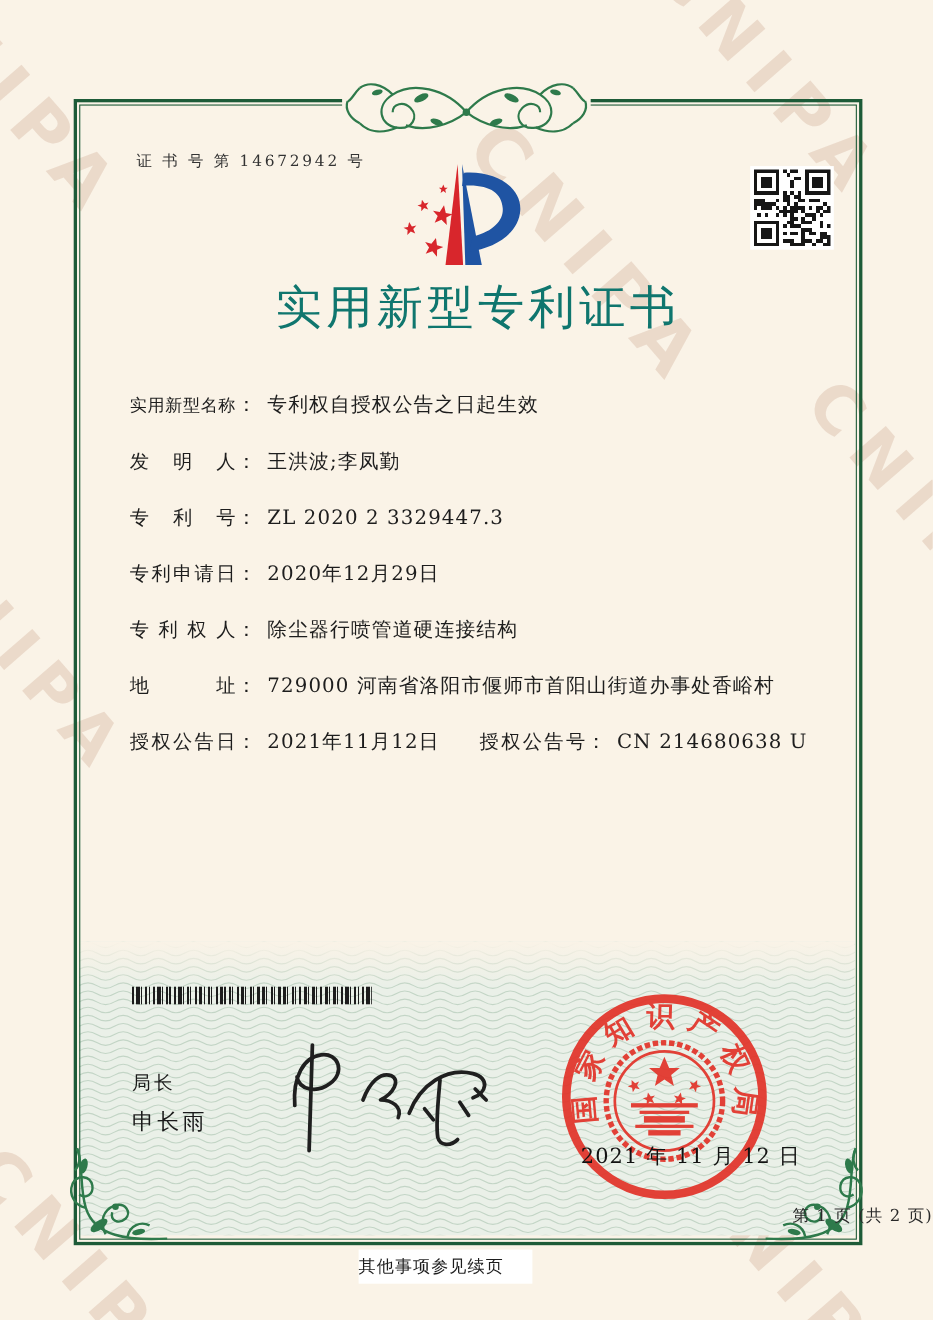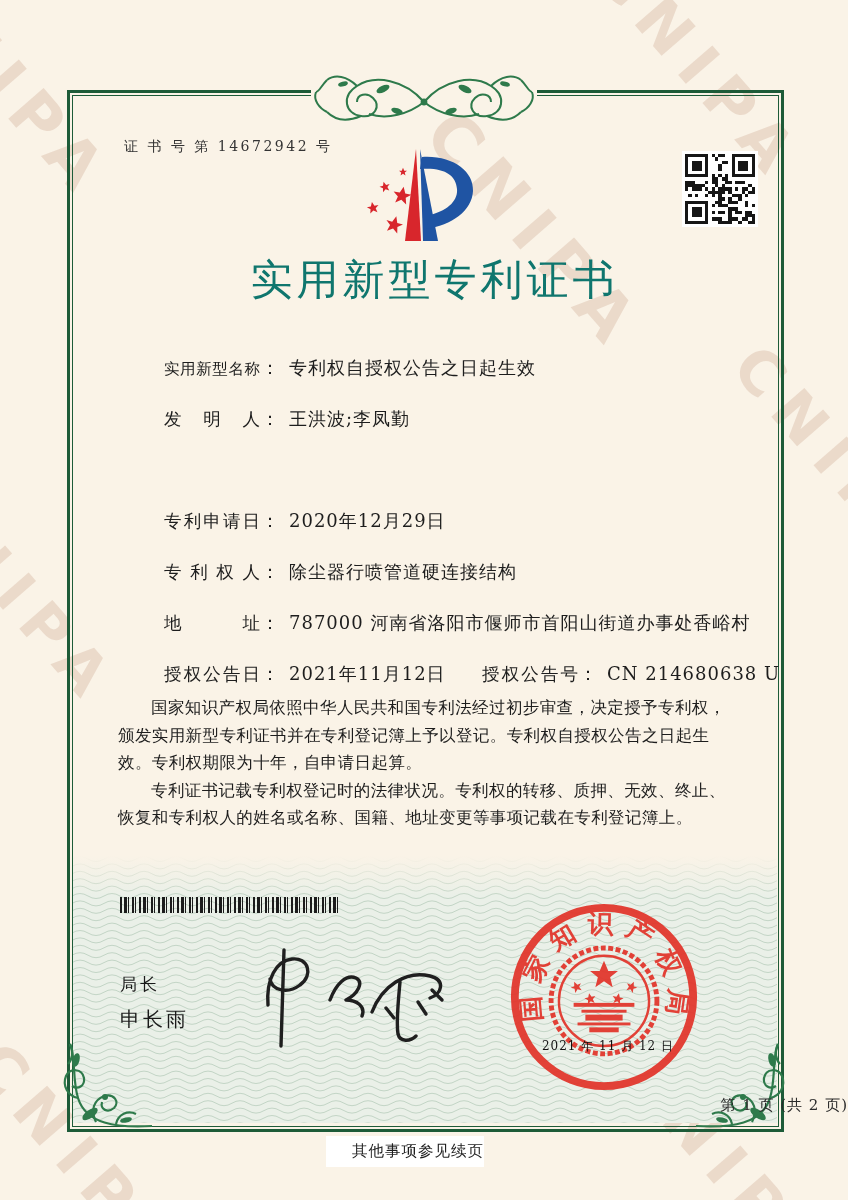--- a/index.html
+++ b/index.html
@@ -23,43 +23,43 @@
   .orn-br{left:692px;top:1036px;transform:scaleX(-1);}
   
   .certno{position:absolute;left:104px;top:138px;font-size:14px;letter-spacing:2.5px;color:#333;z-index:4;margin-left:20px;}
   .logo{position:absolute;left:356px;top:147px;width:128px;height:102px;z-index:4;}
   .qr{position:absolute;left:682px;top:151px;width:70px;height:70px;background:#fff;padding:3px;z-index:4;}
   .qr svg{display:block;width:70px;height:70px;shape-rendering:crispEdges;}
   .title{position:absolute;left:0;right:0;top:252px;text-align:center;font-size:42px;font-weight:400;
          letter-spacing:4px;color:#0f766e;z-index:4;margin-left:21px;}
   
   .frow{position:absolute;left:118px;font-size:18px;color:#1d1d1d;z-index:4;white-space:nowrap;}
-  .flabel{display:inline-block;width:96px;font-size:17.5px;text-align:justify;text-align-last:justify;margin-left:46px;}
+  .flabel{display:inline-block;width:96px;font-size:17.5px;text-align:justify;text-align-last:justify;}
   .flabel.sm{font-size:15.5px;}
   .fcolon{margin:0 10px 0 1px;}
   .fvalue{font-size:18px;letter-spacing:1px;}
   .grant{position:absolute;left:318px;top:0;}
   
   .paras{position:absolute;left:118px;top:694px;width:616px;z-index:4;}
   .paras p{margin:0;font-size:16.5px;line-height:27.5px;text-indent:2em;color:#1d1d1d;letter-spacing:0.4px;}
   
   .barcode{position:absolute;left:120px;top:897px;width:218px;height:16px;z-index:4;
      background:repeating-linear-gradient(90deg,#1c1c1c 0 2px,transparent 2px 4px,#1c1c1c 4px 7px,
      transparent 7px 8px,#1c1c1c 8px 9px,transparent 9px 12px,#1c1c1c 12px 14px,transparent 14px 15px,
      #1c1c1c 15px 16px,transparent 16px 19px);}
   .signer-title{position:absolute;left:120px;top:973px;font-size:17px;letter-spacing:3px;z-index:4;color:#1a1a1a;text-align:right;}
   .signer-name{position:absolute;left:120px;top:1006px;font-size:20px;letter-spacing:3px;z-index:4;color:#1a1a1a;}
   .sig{position:absolute;left:240px;top:930px;width:220px;height:120px;z-index:4;}
   .seal{position:absolute;left:506px;top:899px;width:196px;height:196px;z-index:5;opacity:0.93;}
-  .seal-date{position:absolute;left:528px;top:1038px;width:160px;text-align:center;font-size:12px;
+  .seal-date{position:absolute;left:528px;top:1038px;width:160px;font-size:19px;
      letter-spacing:1px;color:#121212;z-index:6;white-space:nowrap;}
   .pagefoot{position:absolute;left:0;right:0;top:1096px;text-align:right;font-size:15px;
      letter-spacing:1px;color:#2a2a2a;z-index:4;}
   .note-box{position:absolute;left:326px;top:1136px;width:158px;height:31px;background:#ffffff;
-     text-align:right;line-height:31px;font-size:15.5px;color:#1d1d1d;z-index:4;letter-spacing:1px;}
+     text-align:left;line-height:31px;font-size:15.5px;color:#1d1d1d;z-index:4;letter-spacing:1px;}
 </style>
 </head>
 <body>
 
 <div class="page">
 
   <div class="wm" style="left:-60px;top:-50px;font-size:64px;">CNIPA</div>
   <div class="wm" style="left:636px;top:-62px;font-size:62px;">CNIPA</div>
   <div class="wm" style="left:468px;top:96px;font-size:66px;">CNIPA</div>
   <div class="wm" style="left:772px;top:332px;font-size:60px;">CNIPA</div>
@@ -313,40 +313,39 @@
   </div>
 
   <div class="title">实用新型专利证书</div>
 
   <div class="frow" style="top:356px">
     <span class="flabel sm">实用新型名称</span><span class="fcolon">：</span><span class="fvalue">专利权自授权公告之日起生效</span>
   </div>
   <div class="frow" style="top:407px">
     <span class="flabel">发明人</span><span class="fcolon">：</span><span class="fvalue">王洪波;李凤勤</span>
   </div>
+  <div class="frow" style="top:458px">
+    <span class="flabel">专利号</span><span class="fcolon">：</span><span class="fvalue">ZL 2020 2 3329447.3</span>
+  </div>
   <div class="frow" style="top:509px">
     <span class="flabel">专利申请日</span><span class="fcolon">：</span><span class="fvalue">2020年12月29日</span>
   </div>
   <div class="frow" style="top:560px">
     <span class="flabel">专利权人</span><span class="fcolon">：</span><span class="fvalue">除尘器行喷管道硬连接结构</span>
   </div>
   <div class="frow" style="top:611px">
-    <span class="flabel">地址</span><span class="fcolon">：</span><span class="fvalue">787000 河南省洛阳市偃师市首阳山街道办事处香峪村</span>
+    <span class="flabel">地址</span><span class="fcolon">：</span><span class="fvalue">729000 河南省洛阳市偃师市首阳山街道办事处香峪村</span>
   </div>
   <div class="frow" style="top:662px">
     <span class="flabel">授权公告日</span><span class="fcolon">：</span><span class="fvalue">2021年11月12日</span>
     <span class="grant">
       <span class="flabel">授权公告号</span><span class="fcolon">：</span><span class="fvalue">CN 214680638 U</span>
     </span>
   </div>
 
-  <div class="paras">
-    <p>国家知识产权局依照中华人民共和国专利法经过初步审查，决定授予专利权，颁发实用新型专利证书并在专利登记簿上予以登记。专利权自授权公告之日起生效。专利权期限为十年，自申请日起算。</p>
-    <p>专利证书记载专利权登记时的法律状况。专利权的转移、质押、无效、终止、恢复和专利权人的姓名或名称、国籍、地址变更等事项记载在专利登记簿上。</p>
-  </div>
 
   <div class="barcode"></div>
 
   <div class="signer-title">局长</div>
   <div class="signer-name">申长雨</div>
 
   <svg class="sig" viewBox="240 930 220 120">
     <g stroke="#1f1f1f" stroke-width="3.4" fill="none" stroke-linecap="round" stroke-linejoin="round">
       <path d="M268 1005 C266 979 276 961 292 959 C308 957 314 975 300 985 C288 994 272 991 270 979"></path>
       <path d="M284 950 L281 1046"></path>

